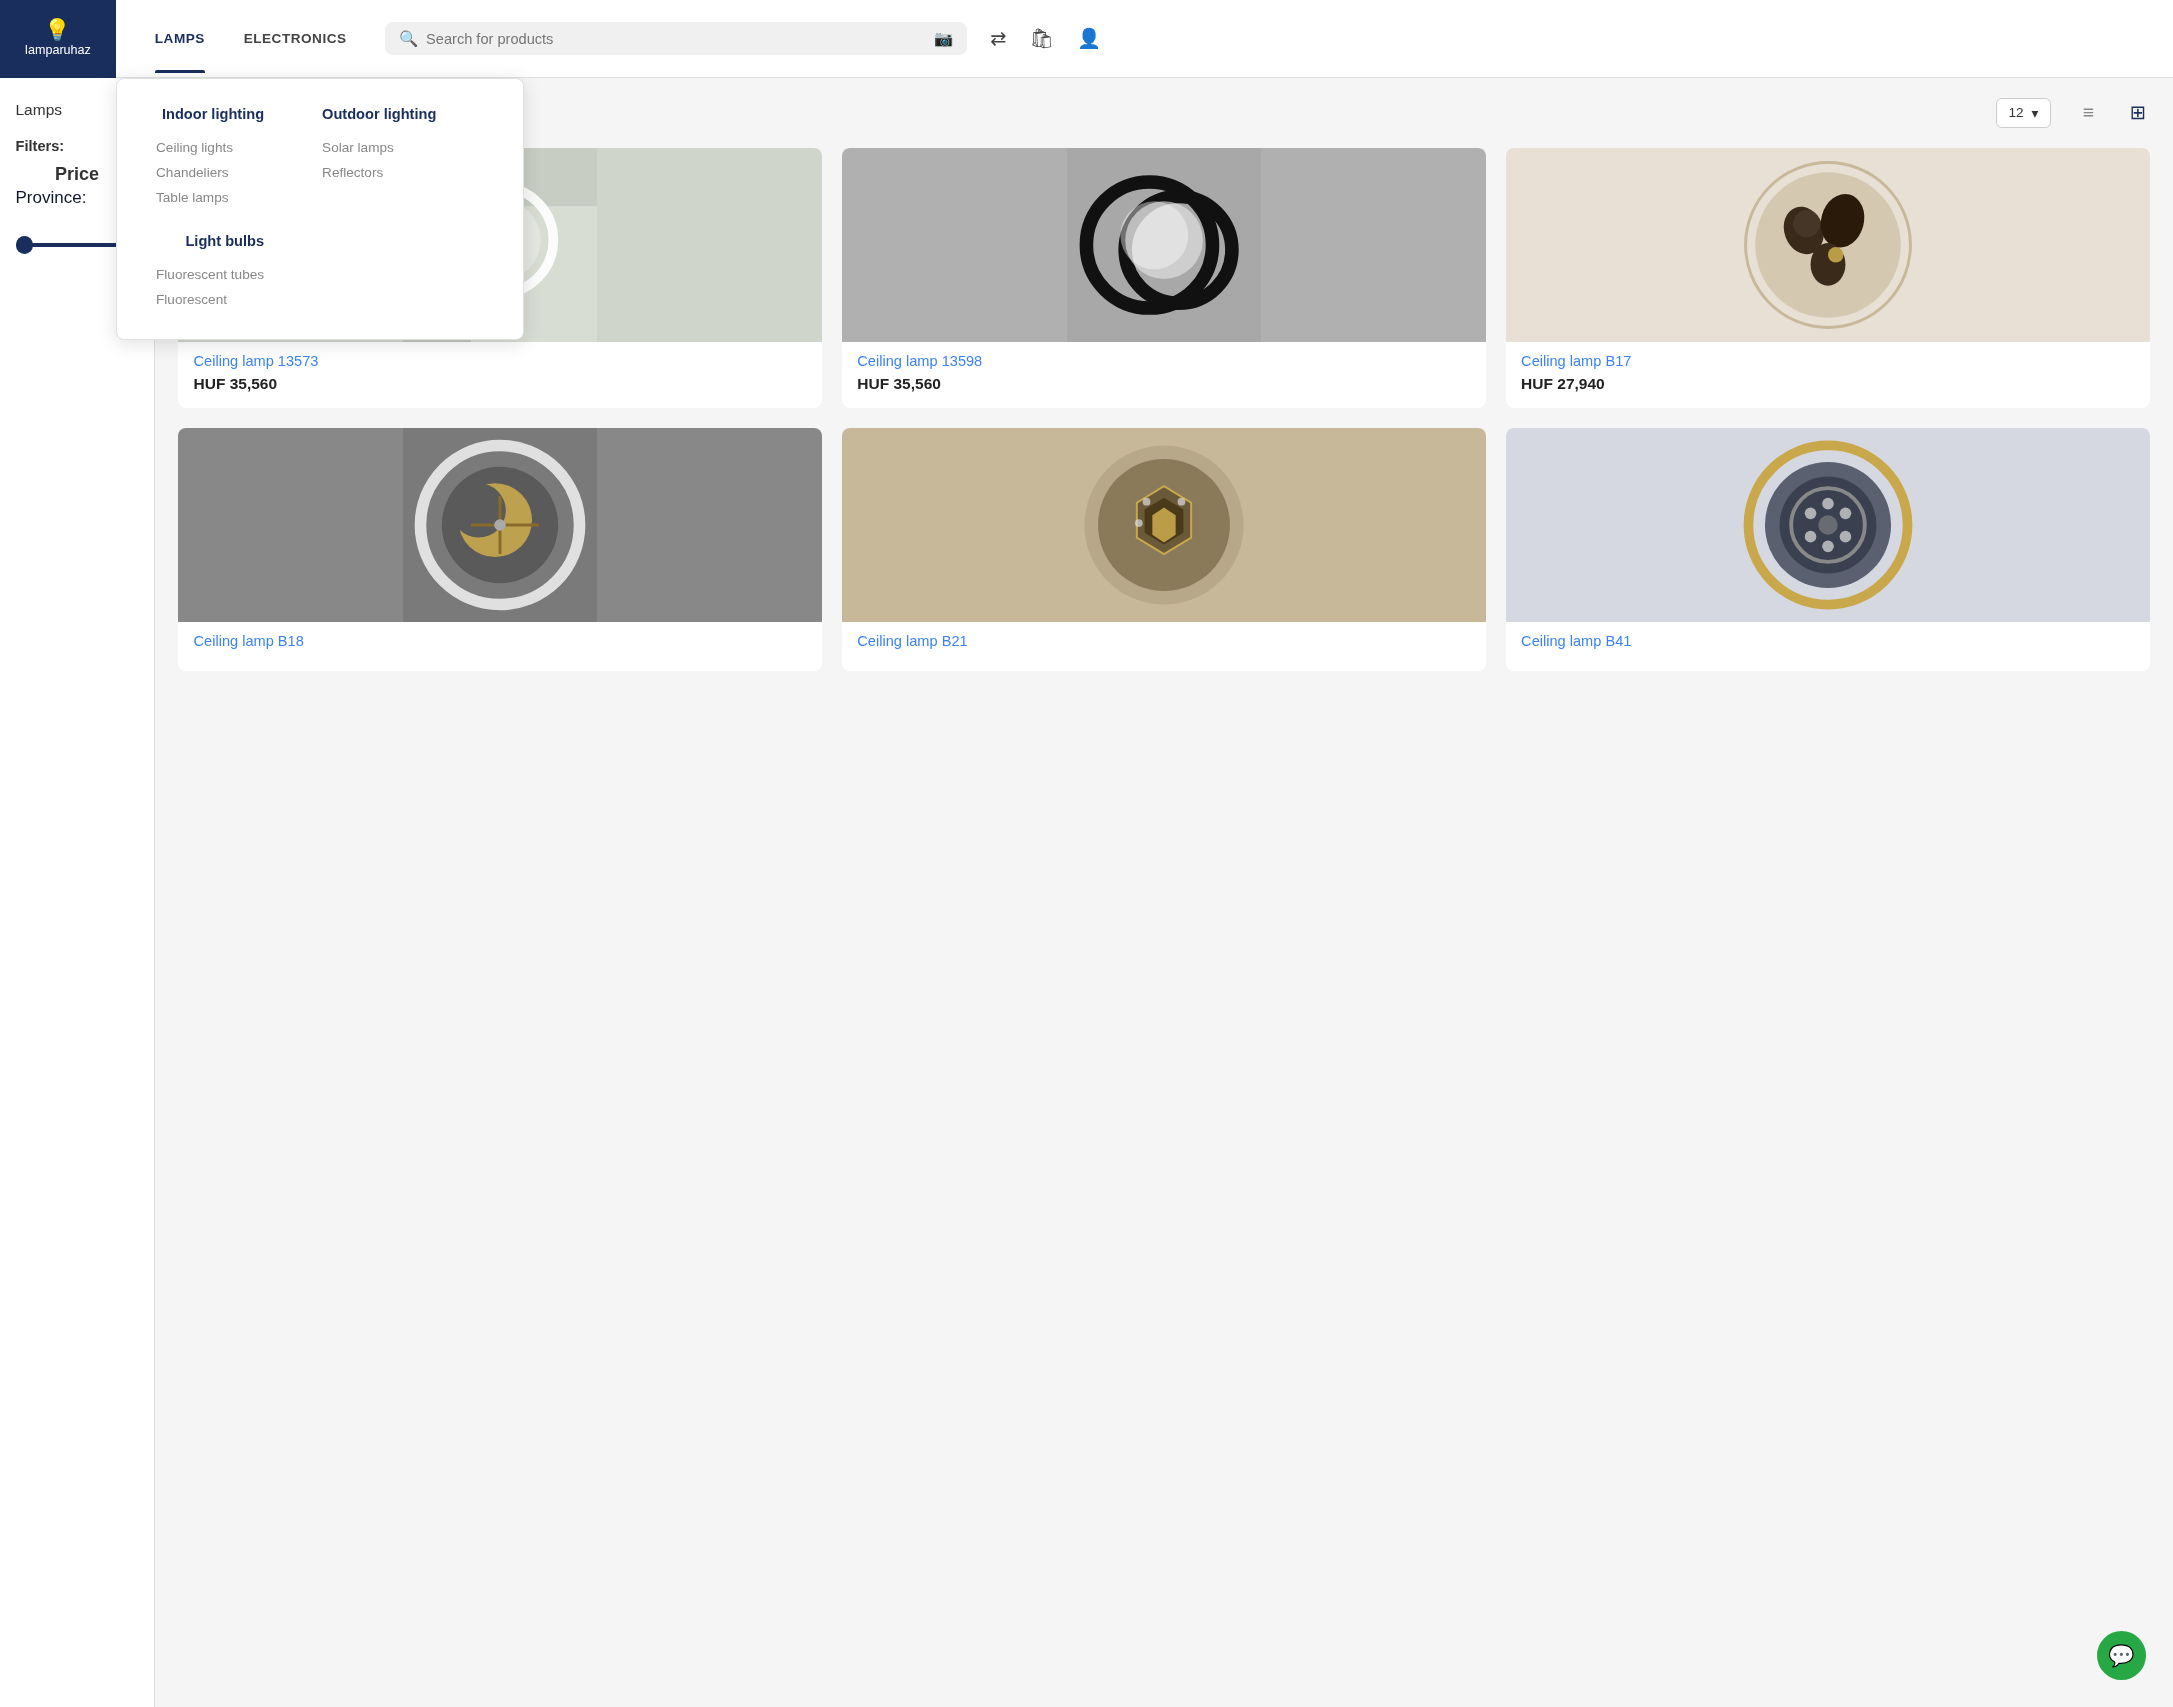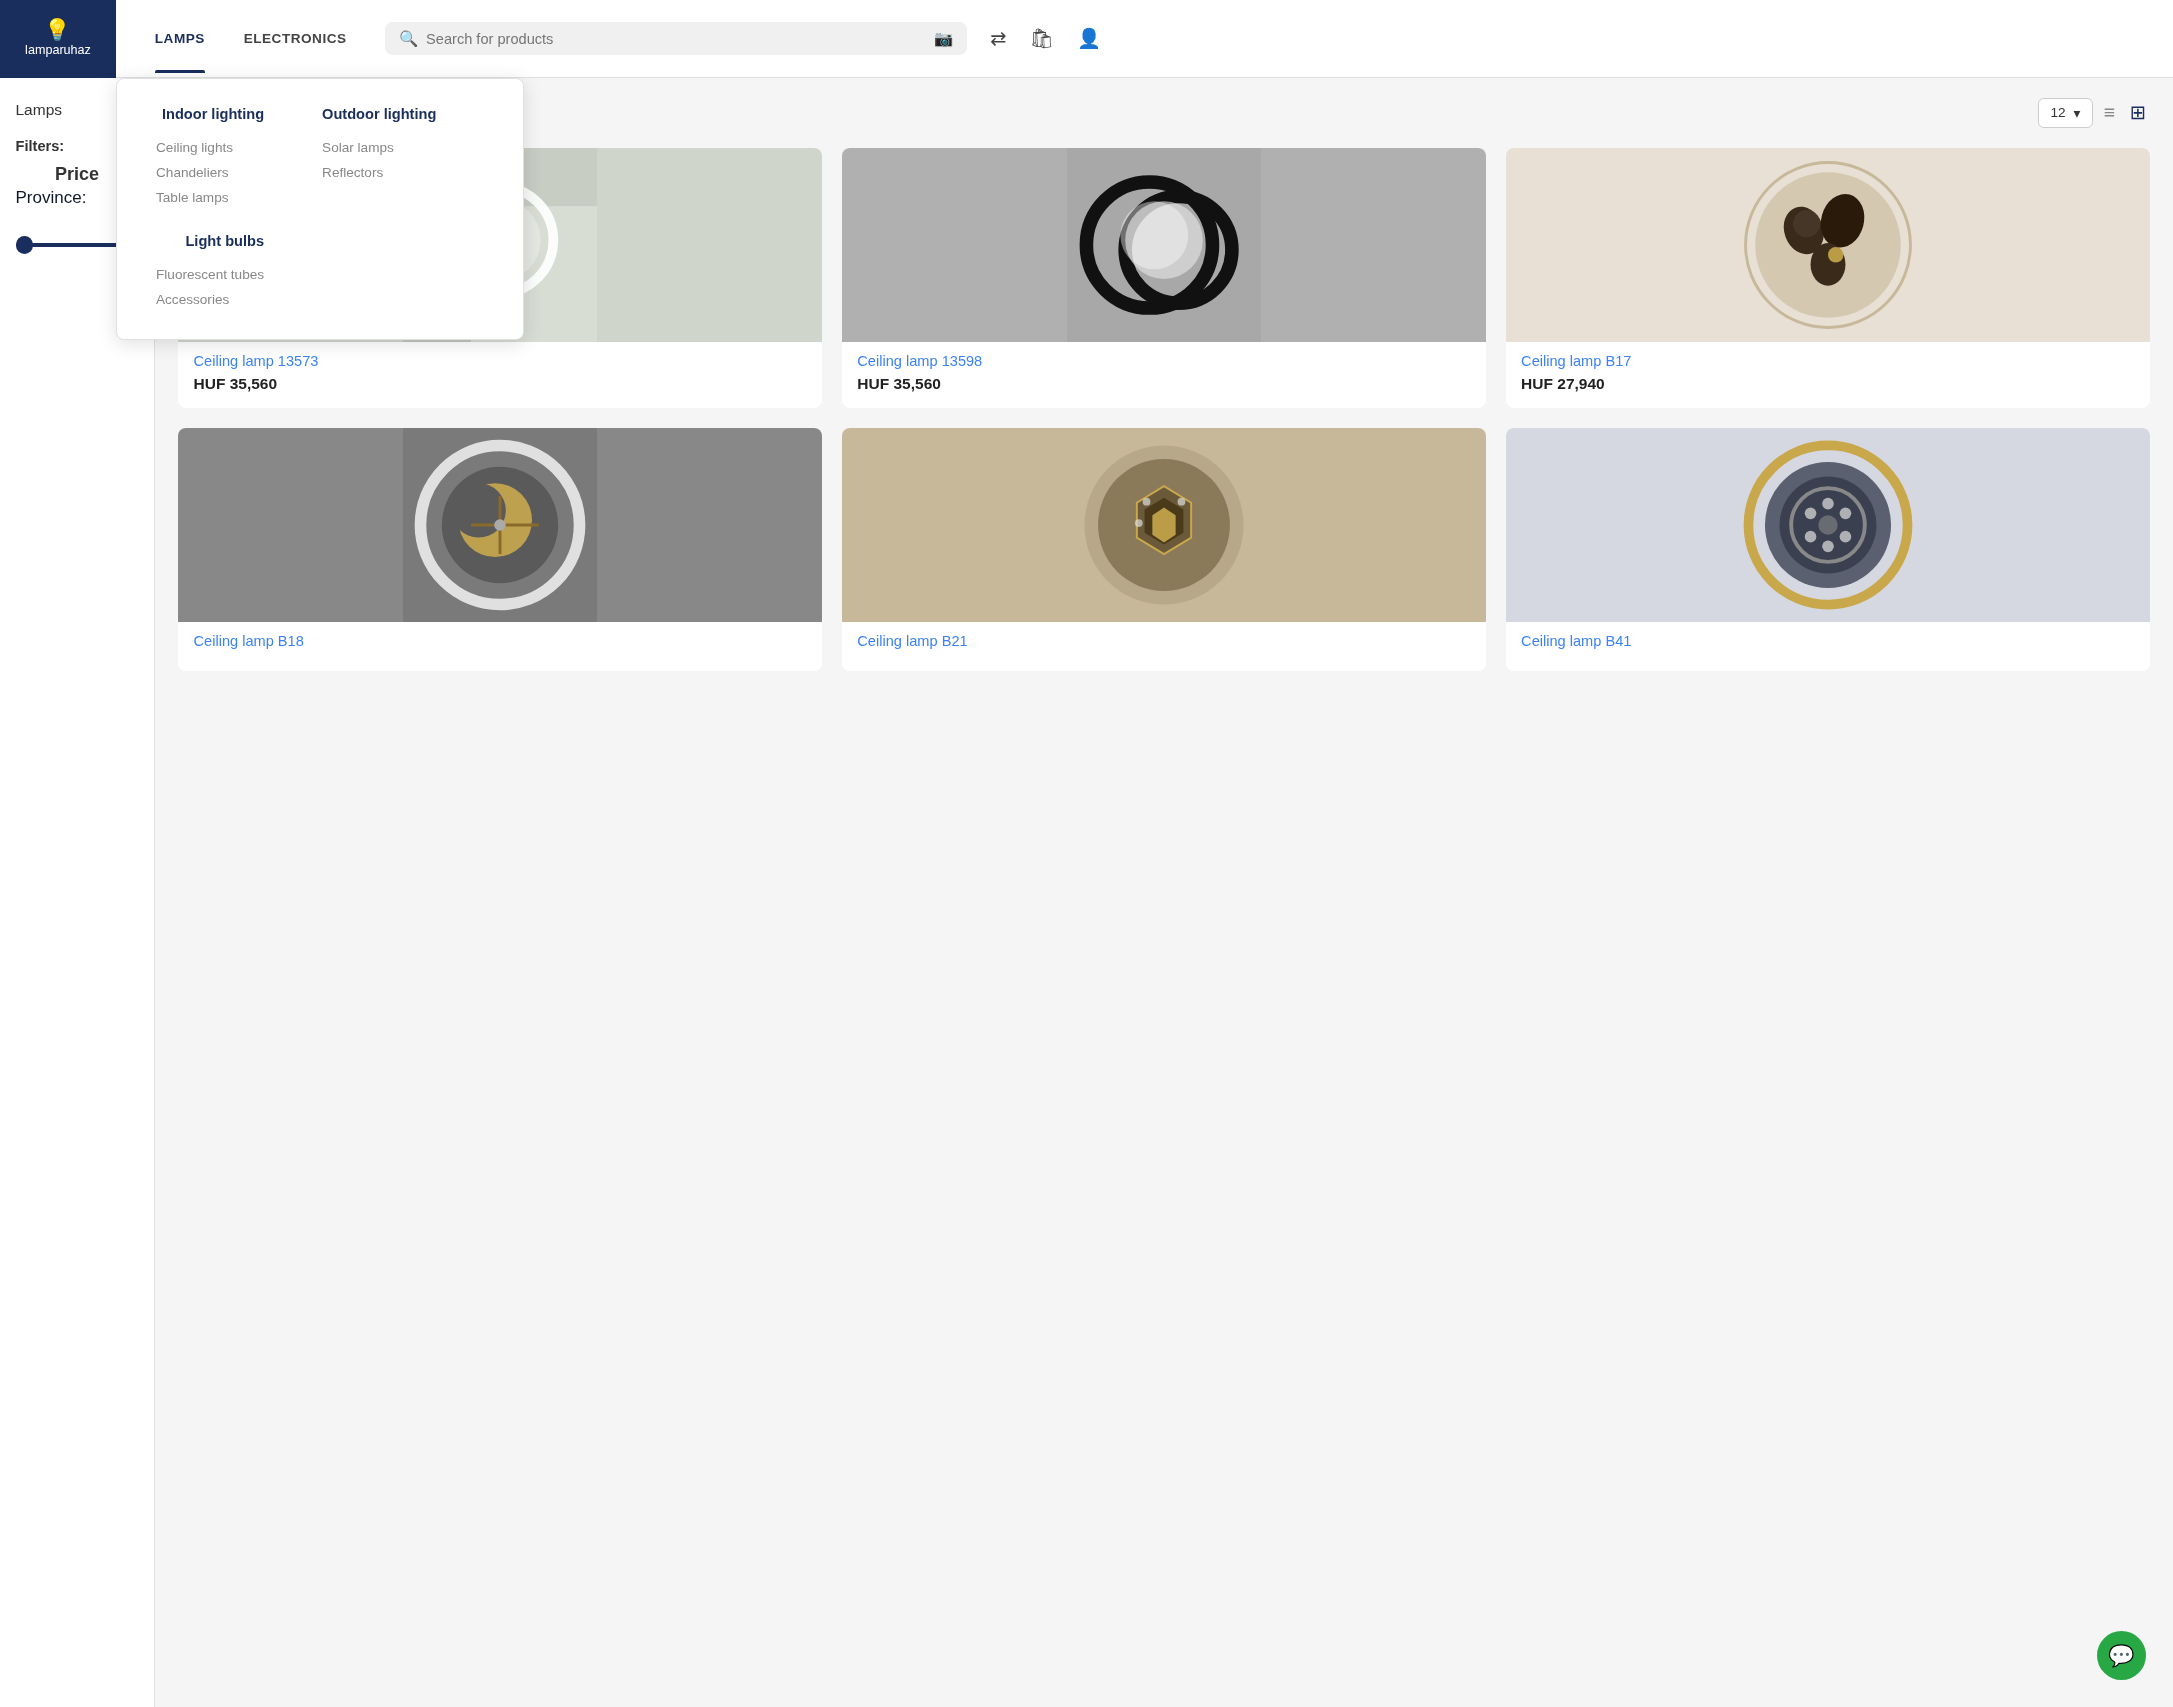--- a/index.html
+++ b/index.html
@@ -184,21 +184,21 @@
 
     
     .products-area {
       flex: 1;
       padding: 19.4px 23px;
     }
     .products-header {
       display: flex;
       align-items: center;
       justify-content: flex-end;
-      gap: 7px;
+      gap: 28px;
       margin-bottom: 19.4px;
     }
     .per-page-select {
       display: flex;
       align-items: center;
       border: 1px solid #ccc;
       border-radius: 5.8px;
       padding: 5.8px 11.6px;
       background: #fff;
       font-size: 13.6px;
@@ -289,21 +289,21 @@
 
   <div class="dropdown-menu">
     <div class="dropdown-col">
       <div class="dropdown-section-title">Indoor lighting</div>
       <div class="dropdown-item">Ceiling lights</div>
       <div class="dropdown-item">Chandeliers</div>
       <div class="dropdown-item">Table lamps</div>
       <div class="dropdown-spacer"></div>
       <div class="dropdown-section-title">Light bulbs</div>
       <div class="dropdown-item">Fluorescent tubes</div>
-      <div class="dropdown-item">Accessories</div>
+      <div class="dropdown-item">Fluorescent</div>
     </div>
     <div class="dropdown-col">
       <div class="dropdown-section-title">Outdoor lighting</div>
       <div class="dropdown-item">Solar lamps</div>
       <div class="dropdown-item">Reflectors</div>
     </div>
   </div>
 </header>
 
 <div class="main-layout">

